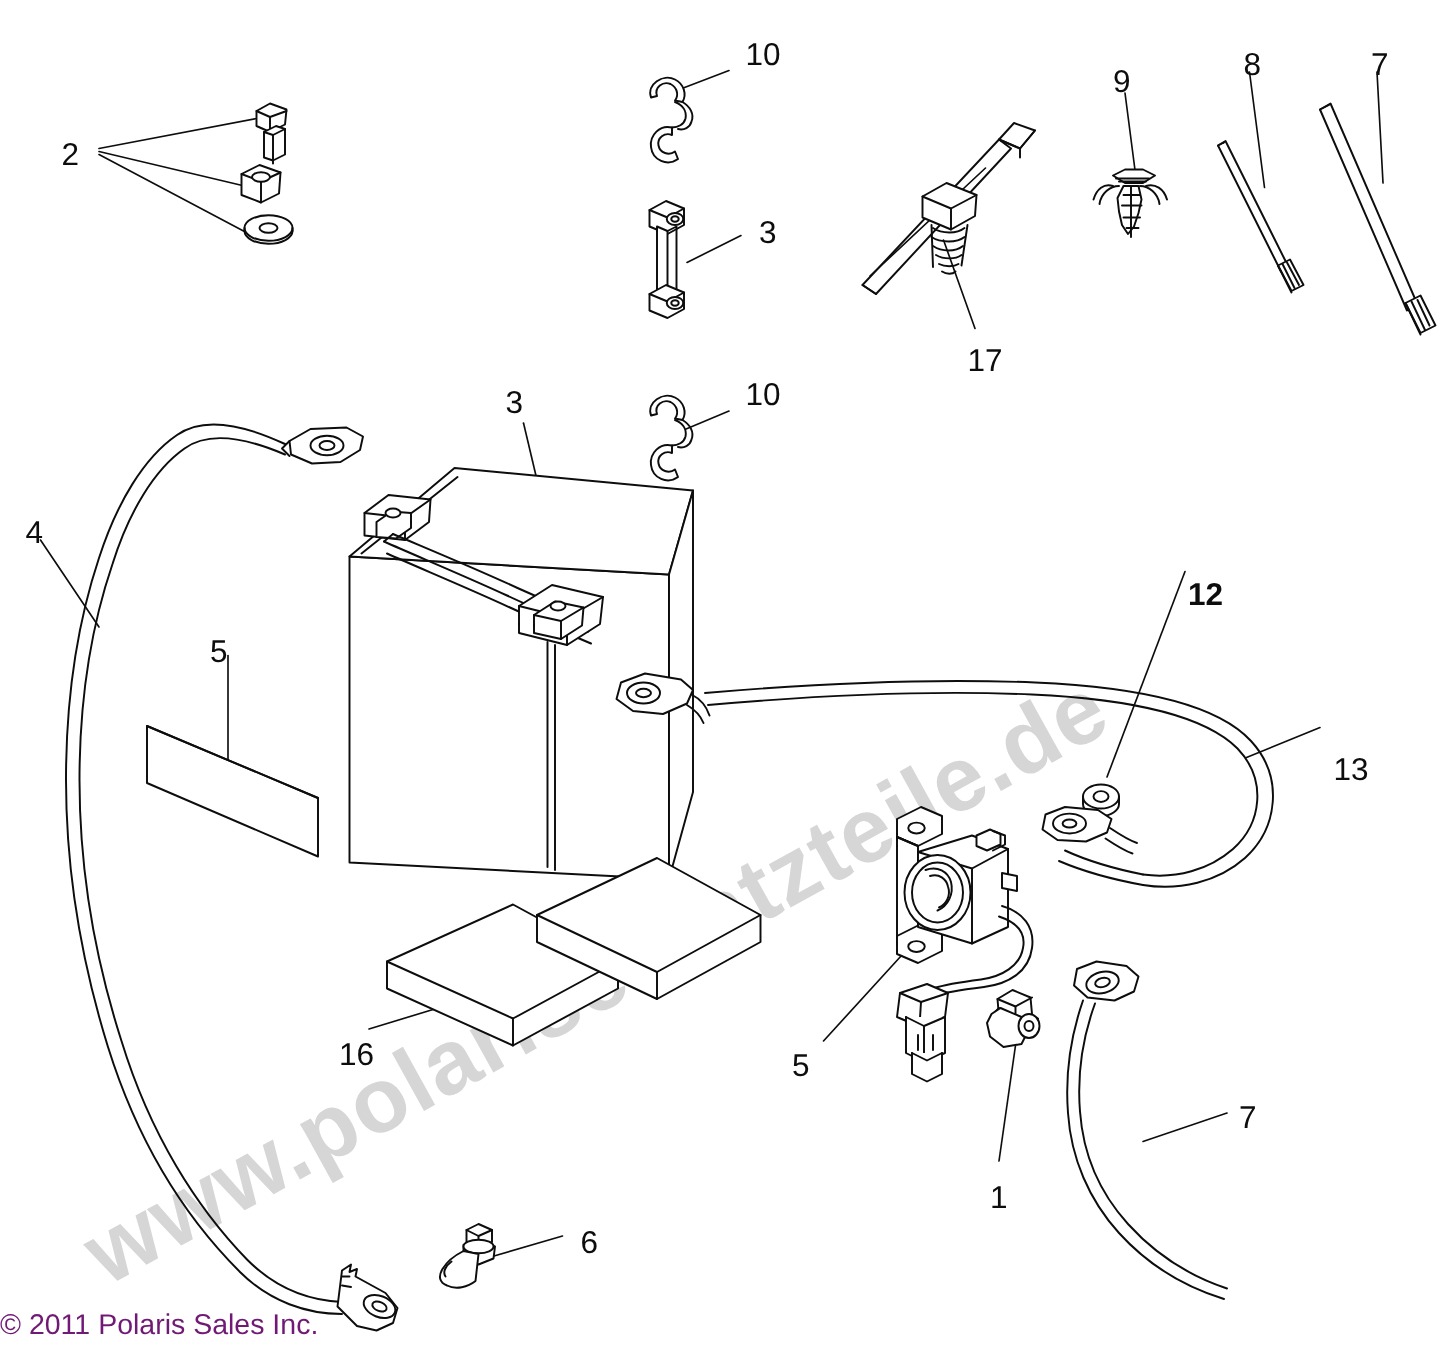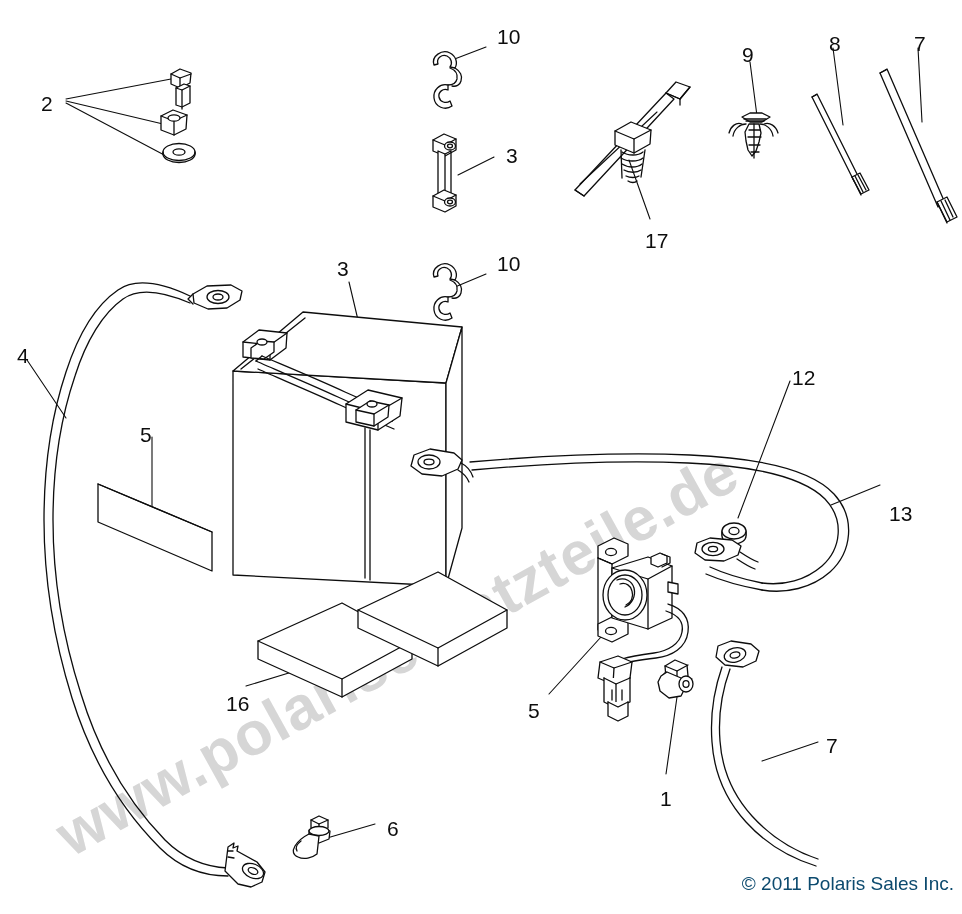--- a/index.html
+++ b/index.html
@@ -14,25 +14,25 @@
     position:absolute;
     font-family:"Liberation Sans", sans-serif;
     font-size:21px;
     color:#0d0d0d;
     line-height:1;
     white-space:nowrap;
     user-select:none;
   }
   .copyright{
     position:absolute;
-    left:0;right:8px;
-    text-align:right;
+    left:0;right:18px;
+    text-align:left;
     font-family:"Liberation Sans", sans-serif;
     font-size:19px;
-    color:#0c4a6e;
+    color:#701a75;
     white-space:nowrap;
   }
   .copyright .cmark{font-size:19px;}
   .wm{
     position:absolute;
     font-family:"Liberation Sans", sans-serif;
     font-weight:bold;
     font-size:61px;
     color:#d6d6d6;
     letter-spacing:1px;
@@ -357,21 +357,21 @@
   <div class="callout" style="left:497px;top:26px;">10</div>
   <div class="callout" style="left:742px;top:44px;">9</div>
   <div class="callout" style="left:829px;top:33px;">8</div>
   <div class="callout" style="left:914px;top:33px;">7</div>
   <div class="callout" style="left:506px;top:145px;">3</div>
   <div class="callout" style="left:645px;top:230px;">17</div>
   <div class="callout" style="left:337px;top:258px;">3</div>
   <div class="callout" style="left:497px;top:253px;">10</div>
   <div class="callout" style="left:17px;top:345px;">4</div>
   <div class="callout" style="left:140px;top:424px;">5</div>
-  <div class="callout" style="left:792px;top:367px;">12</div>
+  <div class="callout" style="left:792px;top:386px;font-weight:bold;">12</div>
   <div class="callout" style="left:889px;top:503px;">13</div>
   <div class="callout" style="left:528px;top:700px;">5</div>
   <div class="callout" style="left:226px;top:693px;">16</div>
   <div class="callout" style="left:660px;top:788px;">1</div>
   <div class="callout" style="left:826px;top:735px;">7</div>
   <div class="callout" style="left:387px;top:818px;">6</div>
 
   <div class="copyright" style="top:873px;">
     <span class="cmark">© </span><span>2011 Polaris Sales Inc.</span>
   </div>

